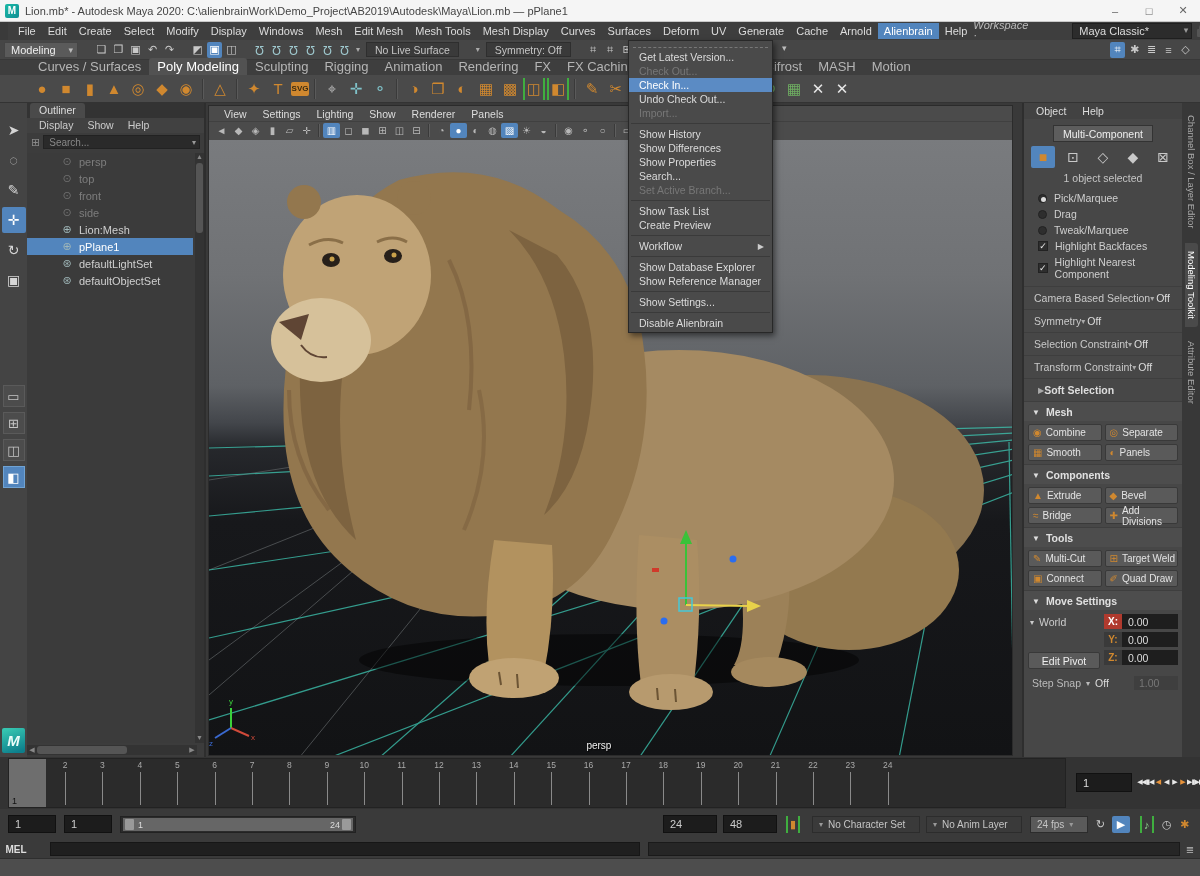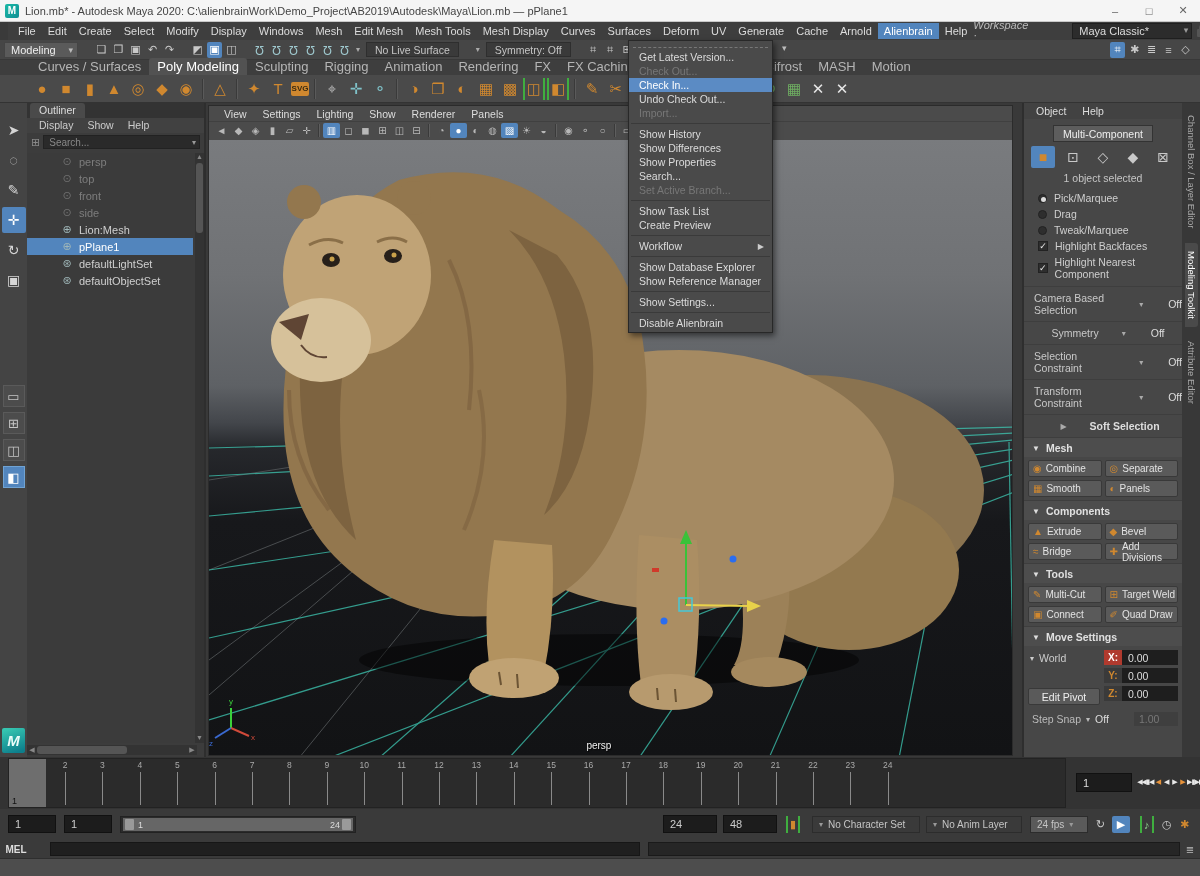--- a/index.html
+++ b/index.html
@@ -151,22 +151,22 @@
   .tk-mode { width:24px; height:22px; display:flex; align-items:center; justify-content:center;
     font-size:14px; color:#c9c9c9; border-radius:2px; }
   .tk-mode.active { background:#5285bd; }
   .tk-mode.orange { color:#d0882f; }
   #tk-status { text-align:center; color:#c5c5c5; margin:2px 0 6px; }
   .tk-radio-row, .tk-check-row { display:flex; align-items:center; gap:7px; padding:2px 0 2px 14px; color:#cfcfcf; }
   .radio { width:9px; height:9px; border-radius:50%; background:#2e2e2e; border:1px solid #222; position:relative; }
   .radio.on:after { content:""; position:absolute; left:2px; top:2px; width:5px; height:5px; border-radius:50%; background:#ddd; }
   .checkbox { width:10px; height:10px; background:#2e2e2e; border:1px solid #222; color:#e8e8e8;
     font-size:9px; line-height:9px; text-align:center; }
-  .tk-drop-row { display:flex; align-items:center; gap:23px; padding:5px 0 5px 10px; color:#c9c9c9;
-    border-top:1px solid #3e3e3e;justify-content:center; }
+  .tk-drop-row { display:flex; align-items:center; gap:0; padding:5px 0 5px 10px; color:#c9c9c9;
+    border-top:1px solid #3e3e3e; }
   .tk-drop-row .caret { font-size:8px; color:#aaa; }
   .tk-drop-row .val { color:#ddd; margin-left:2px; }
   .tk-section-hd { display:flex; align-items:center; gap:6px; padding:4px 0 3px 8px; color:#e0e0e0;
     border-top:1px solid #3e3e3e; background:#4d4d4d; font-weight:bold; }
   .tk-section-hd .tri { font-size:8px; color:#ddd; }
   .tk-grid { display:grid; grid-template-columns:1fr 1fr; gap:3px; padding:3px 4px; }
   .tk-btn { height:17px; background:#5a5a5a; border:1px solid #393939; display:flex; align-items:center;
     gap:4px; padding-left:4px; color:#e3e3e3; font-size:10px; border-radius:2px; }
   .tk-btn .bic { color:#d0882f; font-size:10px; }
   #tk-move-body { display:flex; padding:4px 4px 0; gap:4px; }

